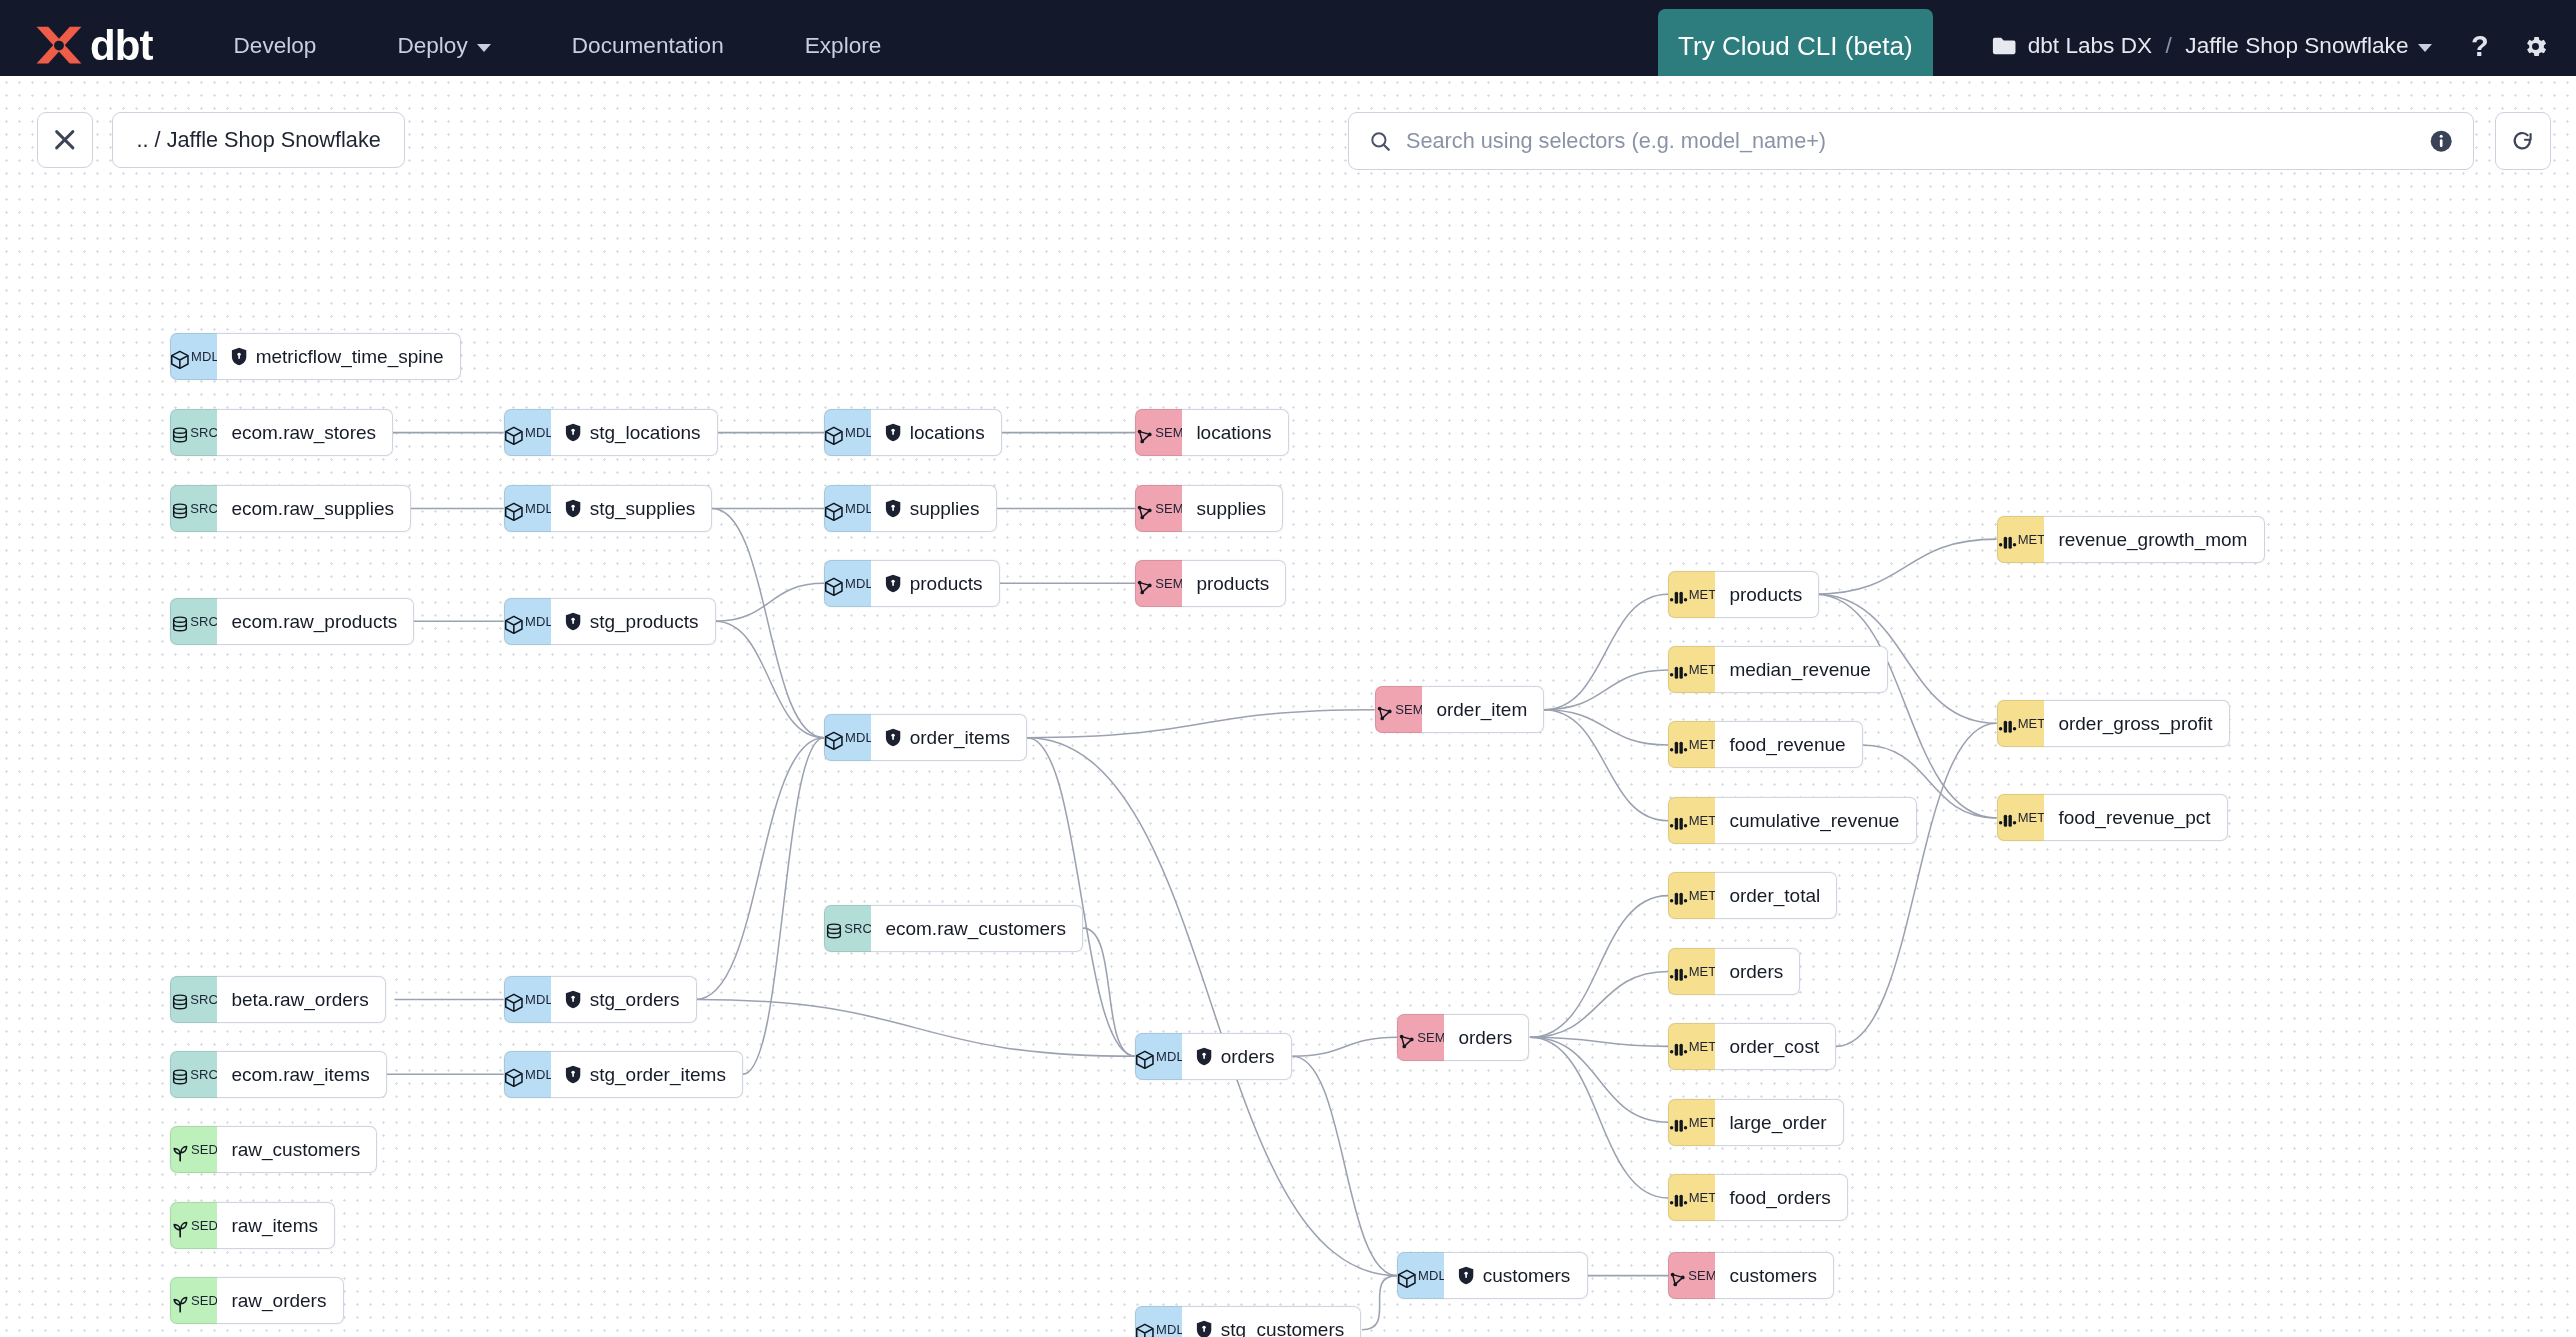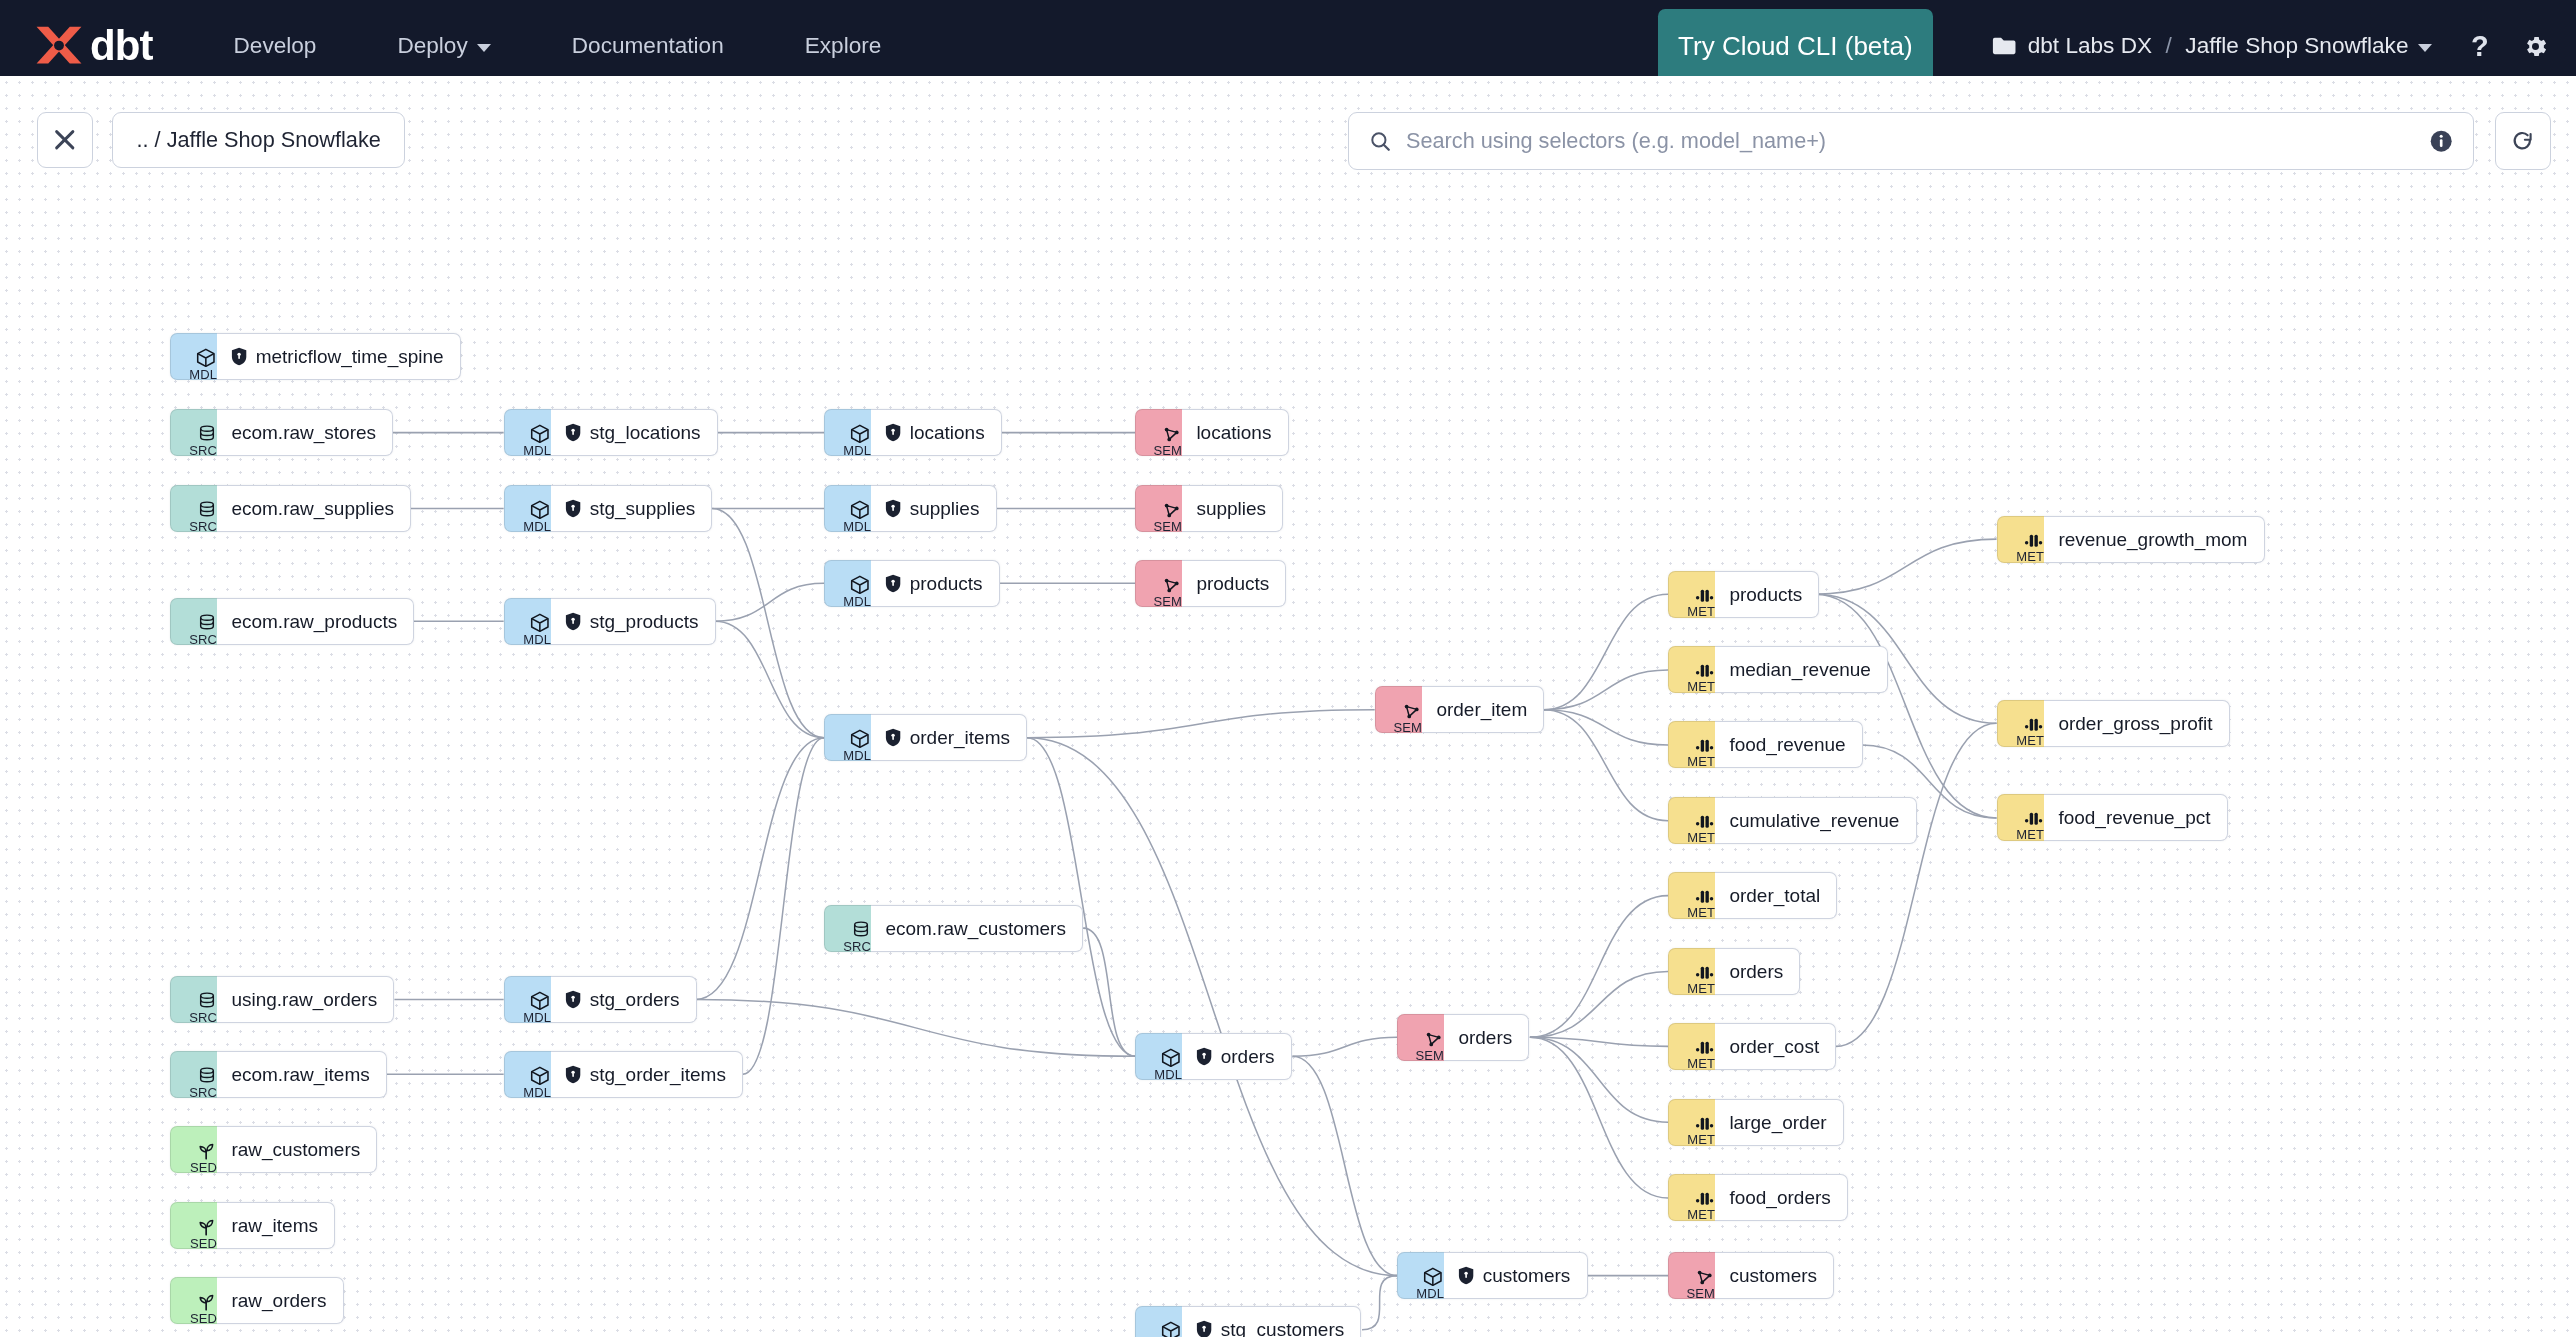--- a/index.html
+++ b/index.html
@@ -116,22 +116,22 @@
     display: flex; align-items: stretch;
     border-radius: 7.2px;
     cursor: pointer;
     filter: drop-shadow(0 0.9px 0.9px rgba(20,25,45,0.07));
   }
   .node .badge {
     width: 47px; flex: 0 0 47px;
     border-radius: 7.2px 0 0 7.2px;
     border: 0.9px solid rgba(0,0,0,0.10);
     border-right: none;
-    display: flex; flex-direction: column;
-    align-items: flex-end; justify-content: center;
+    display: flex; flex-direction: row;
+    align-items: flex-start; justify-content: center;
     gap: 0px; padding-top: 16px;
   }
   .node .badge .b-ico { height: 20px; display:flex; align-items:center; }
   .node .badge .b-lab {
     font-size: 13px; line-height: 11.7px; letter-spacing: 0.1px;
     color: #1d2232; font-weight: 400; margin-top: 0.9px;
   }
   .node .body {
     background: #ffffff;
     border: 0.9px solid #cfd4e0;
@@ -354,21 +354,21 @@
           <span class="b-ico">
             <svg width="20" height="20" viewBox="0 0 24 24">
               <ellipse cx="12" cy="5.6" rx="7.6" ry="3.1" fill="none" stroke="#11161f" stroke-width="1.7"></ellipse>
               <path d="M4.4 5.6v5.1c0 1.7 3.4 3.1 7.6 3.1s7.6-1.4 7.6-3.1V5.6" fill="none" stroke="#11161f" stroke-width="1.7"></path>
               <path d="M4.4 10.7v5.1c0 1.7 3.4 3.1 7.6 3.1s7.6-1.4 7.6-3.1v-5.1" fill="none" stroke="#11161f" stroke-width="1.7"></path>
             </svg>
           </span>
           <span class="b-lab">SRC</span>
         </div>
         <div class="body">
-          <span class="nm">using.raw_orders</span>
+          <span class="nm">beta.raw_orders</span>
         </div>
       </div>
       <div class="node t-src" style="left: 170px; top: 975px;">
         <div class="badge">
           <span class="b-ico">
             <svg width="20" height="20" viewBox="0 0 24 24">
               <ellipse cx="12" cy="5.6" rx="7.6" ry="3.1" fill="none" stroke="#11161f" stroke-width="1.7"></ellipse>
               <path d="M4.4 5.6v5.1c0 1.7 3.4 3.1 7.6 3.1s7.6-1.4 7.6-3.1V5.6" fill="none" stroke="#11161f" stroke-width="1.7"></path>
               <path d="M4.4 10.7v5.1c0 1.7 3.4 3.1 7.6 3.1s7.6-1.4 7.6-3.1v-5.1" fill="none" stroke="#11161f" stroke-width="1.7"></path>
             </svg>

